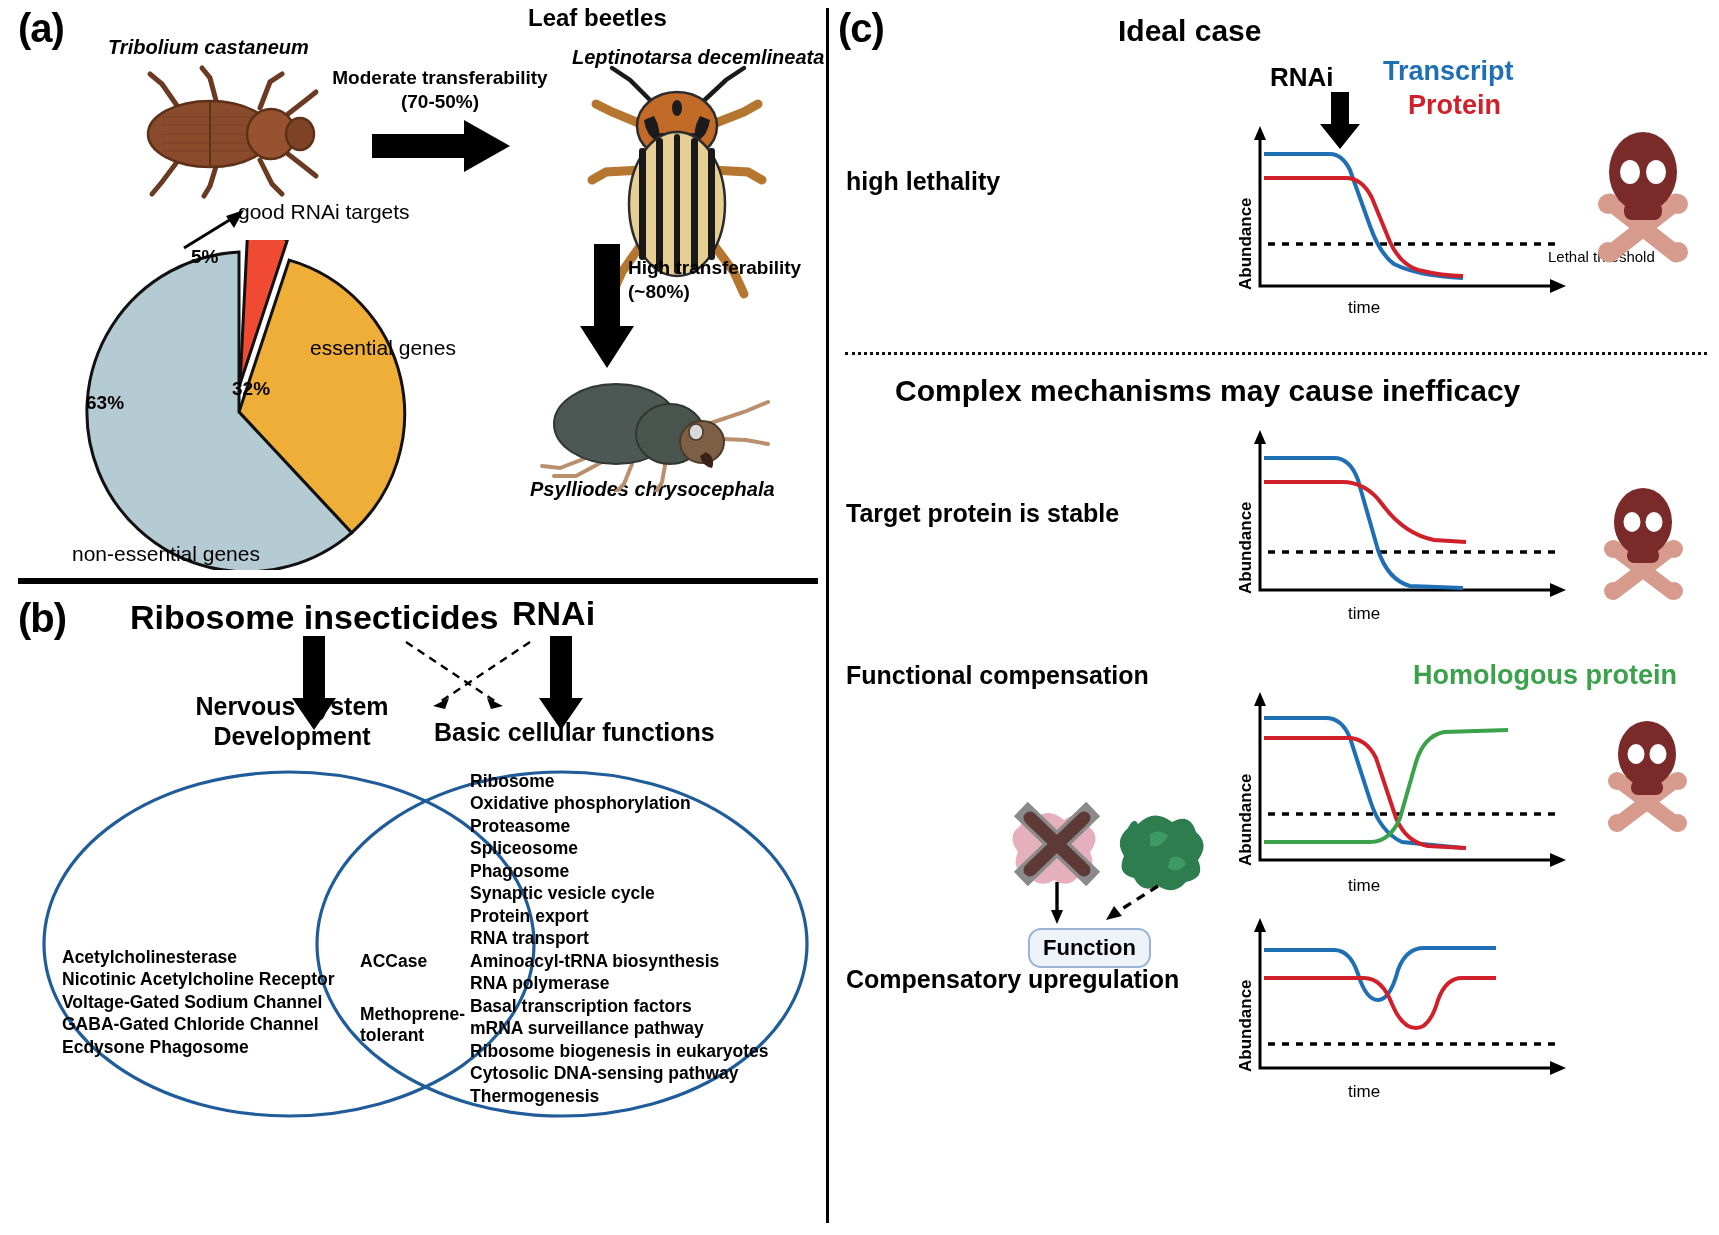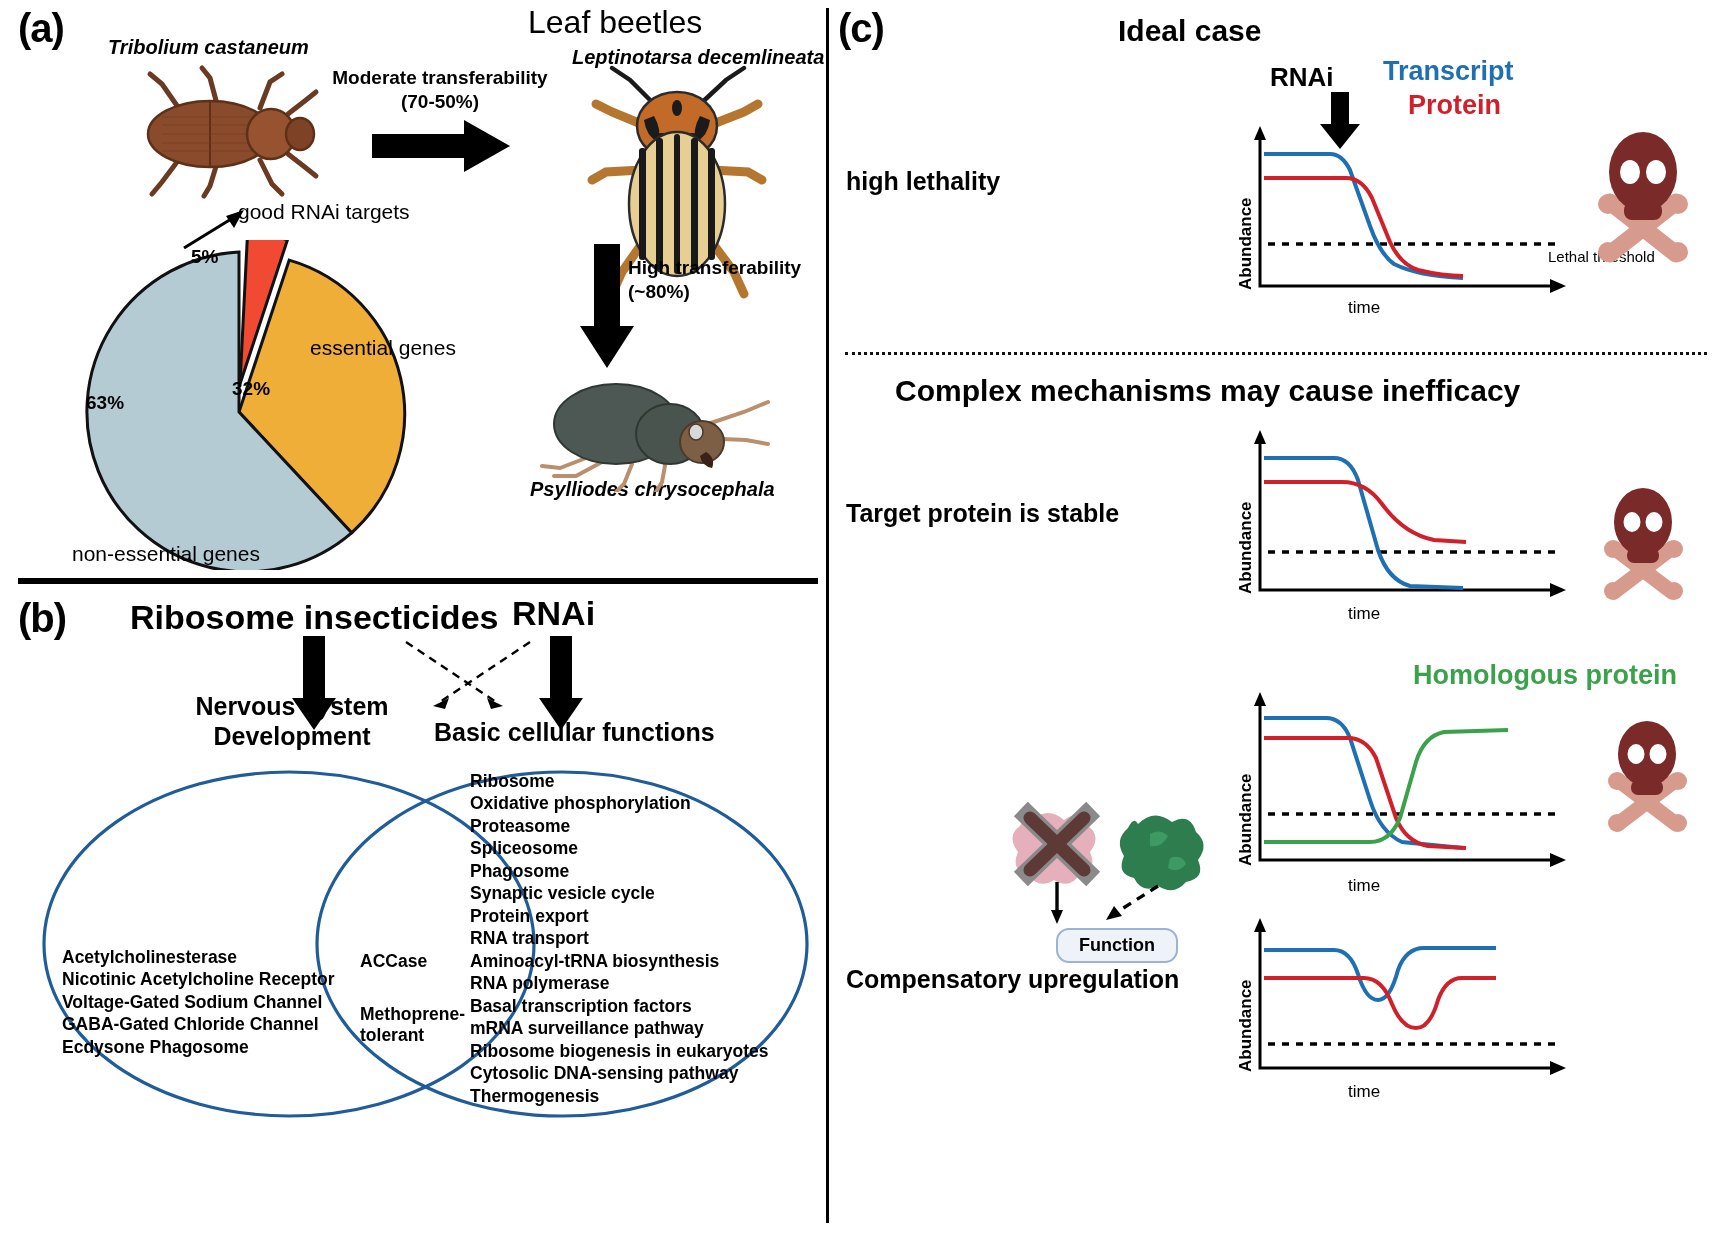--- a/index.html
+++ b/index.html
@@ -9,43 +9,43 @@
   .panel-letter{font-size:40px;font-weight:bold;letter-spacing:-1px;}
 
   
   #vdiv{left:826px;top:8px;width:3px;height:1215px;background:#000;}
   #hdiv{left:18px;top:578px;width:800px;height:4px;background:#000;
         border-top:1px solid #000;border-bottom:1px solid #000;}
   #cdiv{left:845px;top:352px;width:862px;height:0;
         border-top:3px dotted #111;}
 
   
-  .ttl-leaf{font-size:32px;font-weight:normal;}
+  .ttl-leaf{font-size:24px;font-weight:bold;}
   .sp-name{font-size:20px;font-weight:bold;font-style:italic;}
   .arrow-lbl{font-size:19px;font-weight:bold;line-height:1.25;text-align:center;}
   .pie-lbl{font-size:21px;}
   .pie-pct{font-size:19px;font-weight:bold;}
 
   
   .b-head{font-size:34px;font-weight:bold;}
   .b-sub{font-size:25px;font-weight:bold;line-height:1.18;}
   .venn-list{font-size:17.5px;font-weight:bold;line-height:1.285;white-space:pre-line;}
   .venn-mid{font-size:17.5px;font-weight:bold;line-height:1.285;}
 
   
   .c-title{font-size:30px;font-weight:bold;}
   .c-row-lbl{font-size:25px;font-weight:bold;line-height:1.2;}
   .c-legend{font-size:27px;font-weight:bold;}
   .rnai-lbl{font-size:26px;font-weight:bold;}
   .ax-y{font-size:17px;font-weight:bold;transform:rotate(-90deg);transform-origin:left top;
         white-space:nowrap;}
   .ax-x{font-size:17px;}
   .thr-lbl{font-size:15px;}
-  .func-box{font-size:18px;font-weight:bold;background:#eef2f9;border:2px solid #9bb3d4;
-            border-radius:13px;padding:5px 21px;display:inline-block;margin-left:28px;}
+  .func-box{font-size:22px;font-weight:bold;background:#eef2f9;border:2px solid #9bb3d4;
+            border-radius:13px;padding:5px 13px;display:inline-block;}
 </style>
 </head>
 <body>
 
 <div class="abs" id="vdiv"></div>
 <div class="abs" id="hdiv"></div>
 <div class="abs" id="cdiv"></div>
 
 <div class="abs panel-letter" style="left:18px;top:6px;">(a)</div>
 
@@ -206,20 +206,21 @@
 
 <div class="abs c-legend" style="left:1383px;top:56px;color:#1F6FB4;">Transcript</div>
 <div class="abs c-legend" style="left:1383px;top:90px;color:#D0202A;margin-left:25px;">Protein</div>
 <div class="abs c-legend" style="left:1413px;top:660px;color:#3BA14B;">Homologous protein</div>
 
 <div class="abs c-row-lbl" style="left:846px;top:166px;">
   <div>high lethality</div>
 </div>
 <div class="abs c-row-lbl" style="left:846px;top:498px;">Target protein is stable</div>
 <div class="abs c-row-lbl" style="left:846px;top:660px;">
+  <div>Functional compensation</div>
 </div>
 <div class="abs c-row-lbl" style="left:846px;top:964px;">Compensatory upregulation</div>
 
 <div class="abs rnai-lbl" style="left:1270px;top:62px;">RNAi</div>
 <svg class="abs" style="left:1318px;top:92px;" width="44" height="58" viewBox="0 0 44 58">
   <path d="M13 0 L31 0 L31 32 L42 32 L22 57 L2 32 L13 32 Z" fill="#000"></path>
 </svg>
 
 <svg class="abs" style="left:1238px;top:126px;" width="330" height="180" viewBox="0 0 330 180">
   <path d="M22 6 L22 160 L320 160" stroke="#000" stroke-width="3" fill="none"></path>

